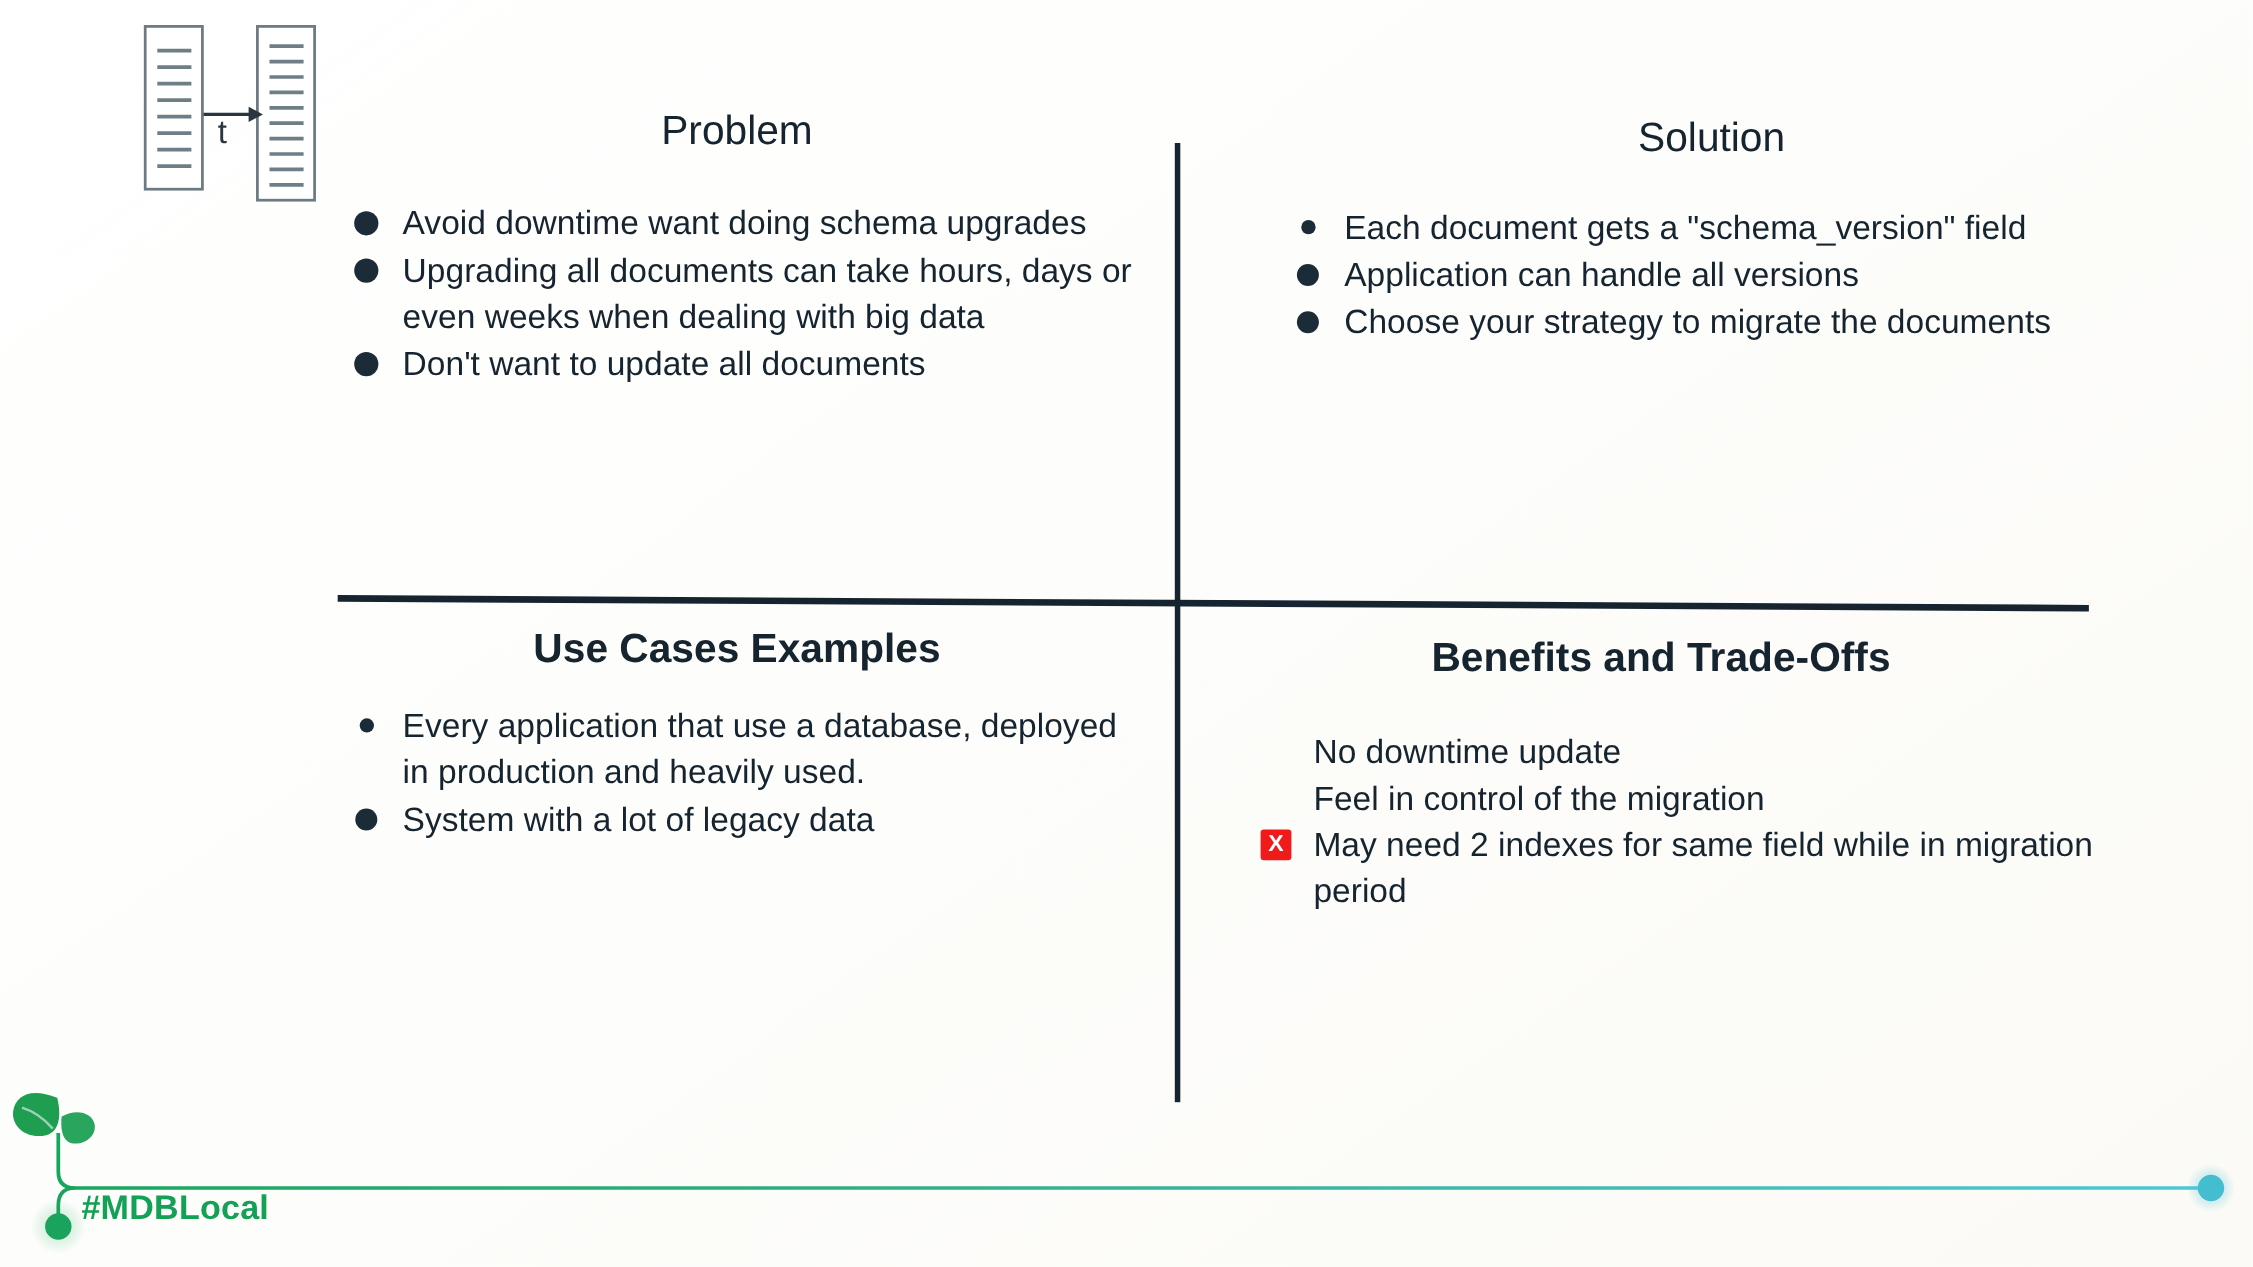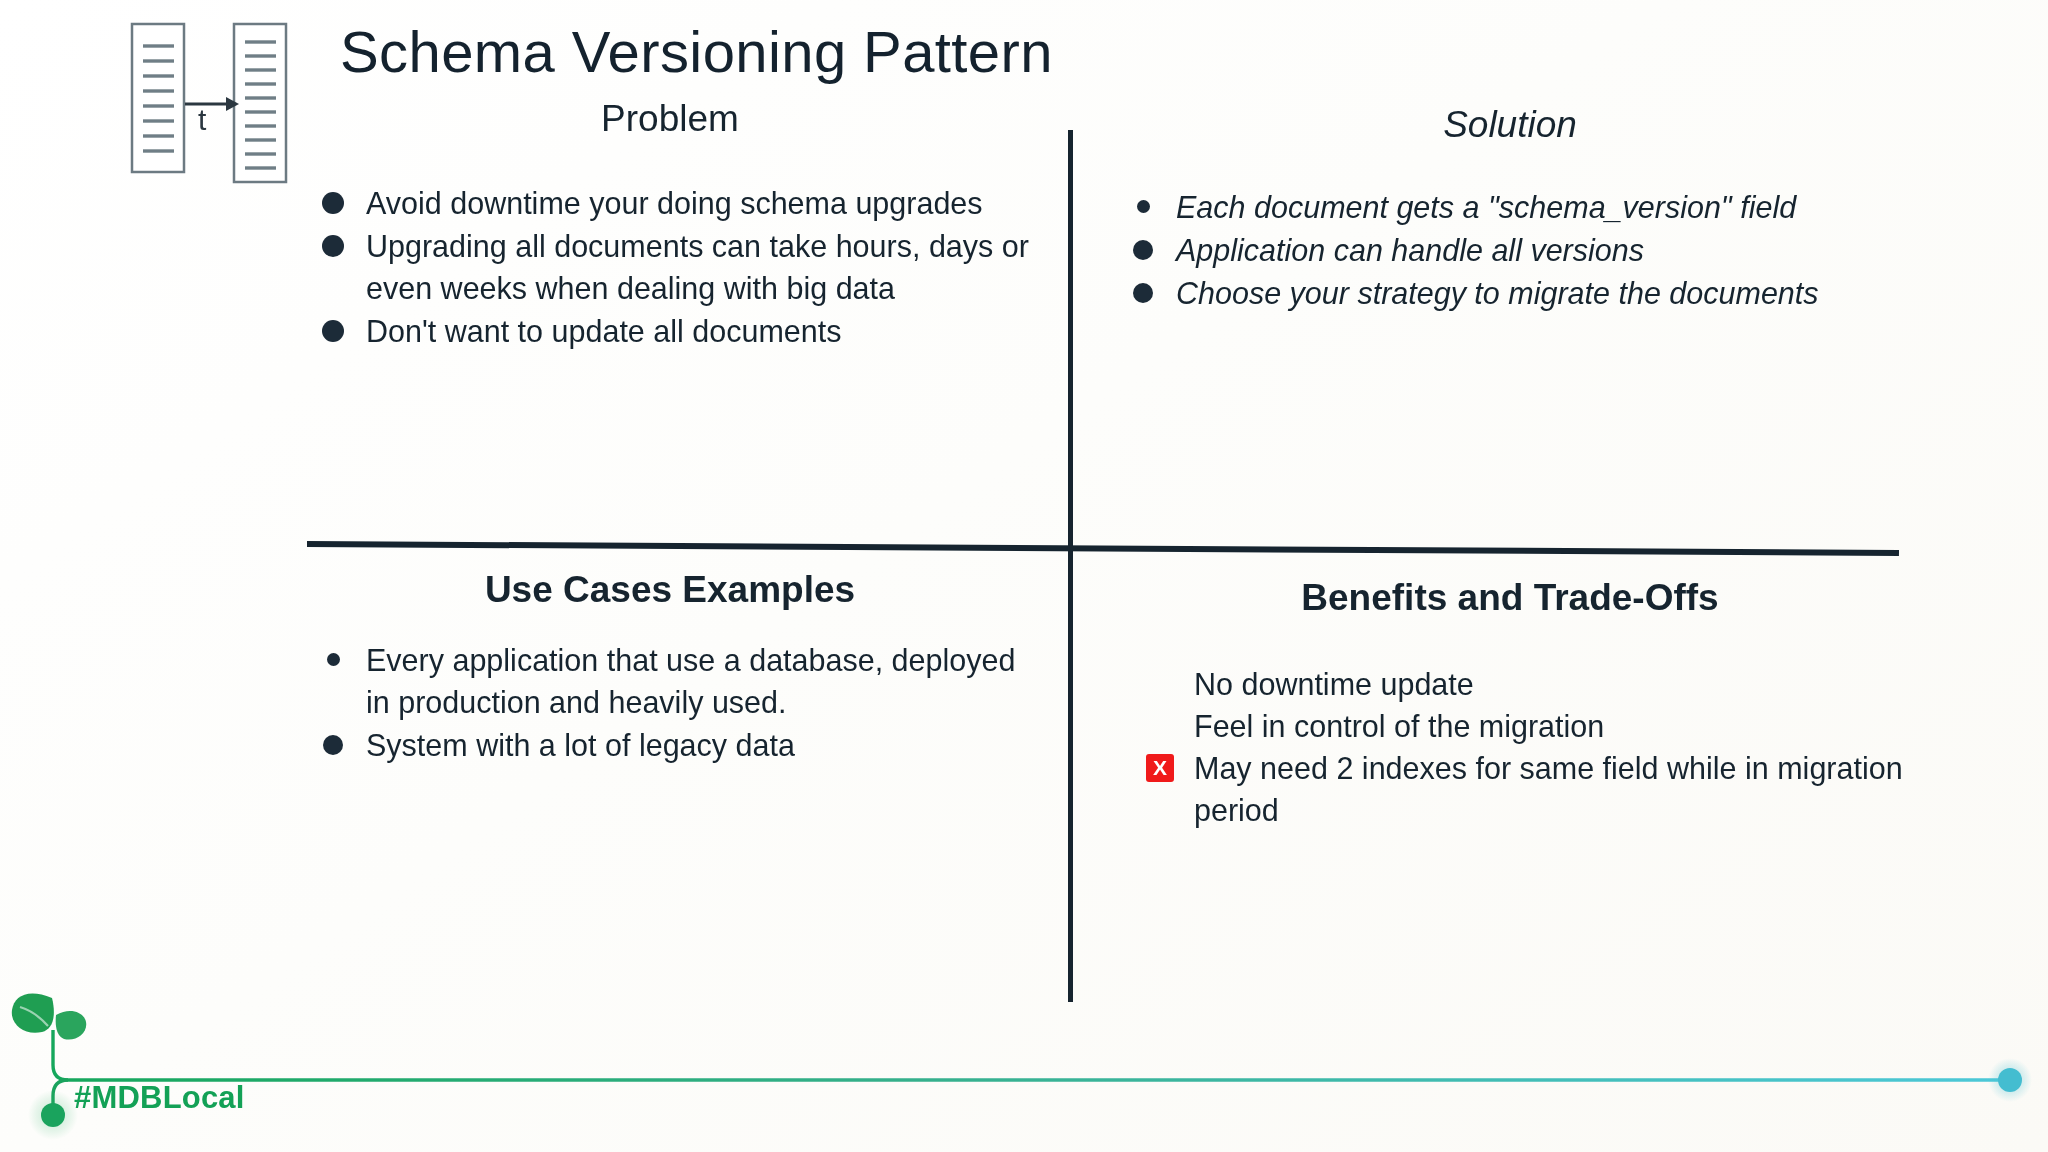--- a/index.html
+++ b/index.html
@@ -56,21 +56,21 @@
     background: #16242f;
     transform: rotate(0.32deg);
     transform-origin: left center;
   }
 
   
   .quadrant {
     position: absolute;
   }
   #quadrant-problem   { left: 300px;  top: 99px; width: 740px; }
-  #quadrant-solution  { left: 1110px; top: 105px; width: 800px; font-style: italic; }
+  #quadrant-solution  { left: 1156px; top: 105px; width: 800px; }
   #quadrant-usecases  { left: 300px;  top: 570px; width: 740px; }
   #quadrant-benefits  { left: 1110px; top: 578px; width: 800px; }
 
   .quadrant-title {
     font-size: 37px;
     font-weight: 400;
     color: #16242f;
     text-align: center;
     line-height: 1.1;
     white-space: nowrap;
@@ -183,33 +183,32 @@
         <line x1="119" y1="150" x2="150" y2="150"></line>
       </g>
       <g stroke="#2b3740" stroke-width="3" fill="none">
         <line x1="59" y1="86" x2="101" y2="86"></line>
       </g>
       <polygon points="100,79 113,86 100,93" fill="#2b3740"></polygon>
       <text x="72" y="112" font-family="'Liberation Sans', sans-serif" font-size="30" fill="#2b3740">t</text>
     </svg>
   </div>
 
-  <div id="slide-title">Schema Versioning Pattern</div>
 
   <div id="divider-vertical"></div>
   <div id="divider-horizontal"></div>
 
   <div class="quadrant" id="quadrant-problem">
     <div class="quadrant-title">Problem</div>
     <ul class="bullet-list">
       <li class="bullet-item">
         <span class="bullet-marker">
             <span class="dot dot-lg"></span>
           </span>
-        <span class="bullet-text">Avoid downtime your doing schema upgrades</span>
+        <span class="bullet-text">Avoid downtime want doing schema upgrades</span>
       </li>
       <li class="bullet-item">
         <span class="bullet-marker">
             <span class="dot dot-lg"></span>
           </span>
         <span class="bullet-text">Upgrading all documents can take hours, days or even weeks when dealing with big data</span>
       </li>
       <li class="bullet-item">
         <span class="bullet-marker">
             <span class="dot dot-lg"></span>

